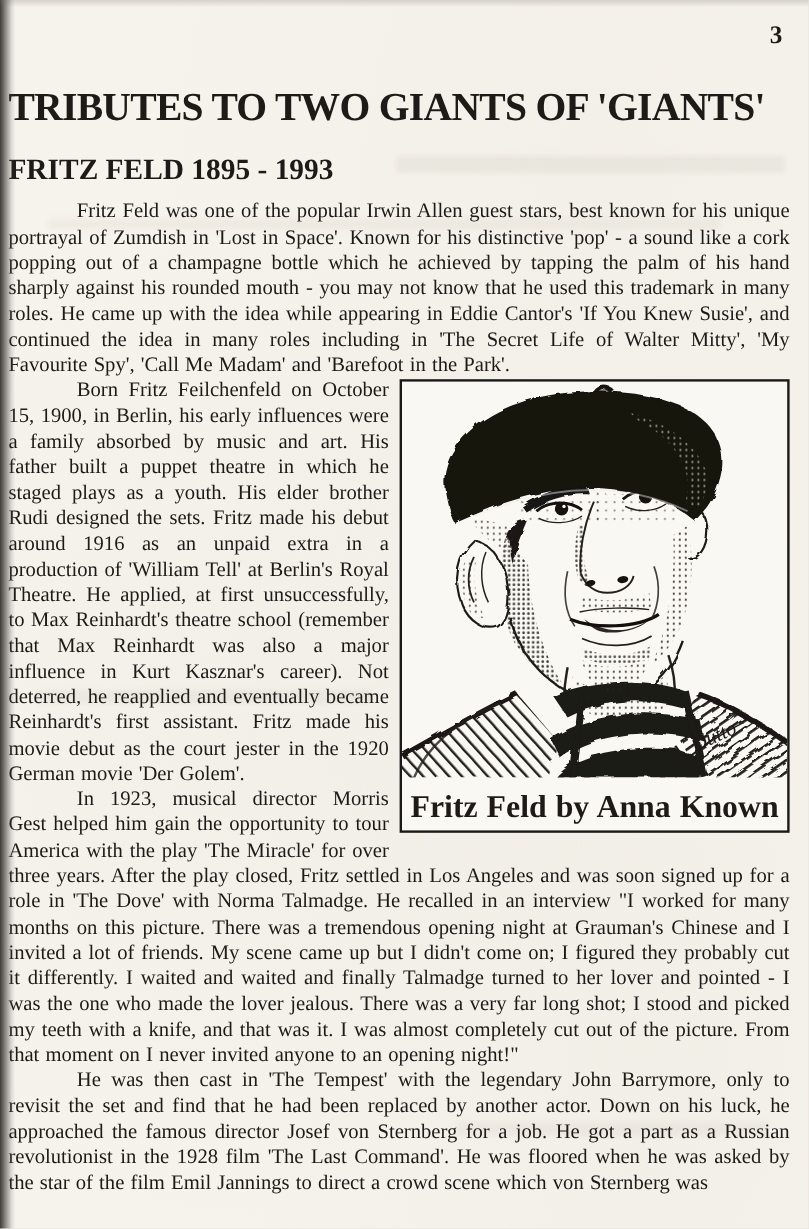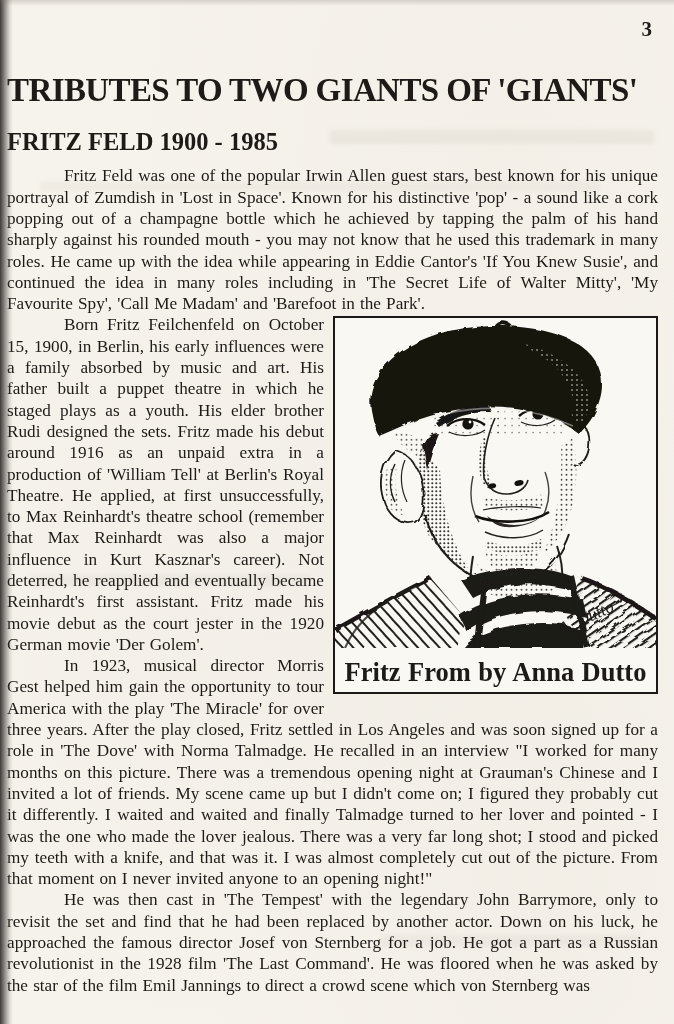--- a/index.html
+++ b/index.html
@@ -54,21 +54,21 @@
   <div class="scan-edge"></div>
   <div class="scan-top"></div>
   <div class="smudge s1"></div>
   <div class="smudge s2"></div>
   <div class="smudge s3"></div>
   <div class="smudge s4"></div>
 
   <div class="content">
     <div class="page-number">3</div>
     <div class="title">TRIBUTES TO TWO GIANTS OF 'GIANTS'</div>
-    <div class="section-heading">FRITZ FELD 1900 - 1985</div>
+    <div class="section-heading">FRITZ FELD 1895 - 1993</div>
 
     <div class="body-text">
       <p>Fritz Feld was one of the popular Irwin Allen guest stars, best known for his unique portrayal of Zumdish in 'Lost in Space'.  Known for his distinctive 'pop' - a sound like a cork popping out of a champagne bottle which he achieved by tapping the palm of his hand sharply against his rounded mouth - you may not know that he used this trademark in many roles.  He came up with the idea while appearing in Eddie Cantor's 'If You Knew Susie', and continued the idea in many roles including in 'The Secret Life of Walter Mitty', 'My Favourite Spy', 'Call Me Madam' and 'Barefoot in the Park'.</p>
 
       <div class="figure">
         <svg width="321" height="330" viewBox="0 0 321 330" xmlns="http://www.w3.org/2000/svg">
           <defs>
             <filter id="rough" x="-10%" y="-10%" width="120%" height="120%">
               <feTurbulence type="fractalNoise" baseFrequency="0.09" numOctaves="2" result="n"></feTurbulence>
               <feDisplacementMap in="SourceGraphic" in2="n" scale="5"></feDisplacementMap>
@@ -162,21 +162,21 @@
           </g>
           <path d="M190,26 C220,34 246,52 254,76 C256,88 252,98 246,106 L236,100 C244,80 232,50 196,32 Z" fill="url(#dotsW)" opacity="0.6"></path>
           <path d="M60,112 C122,86 182,82 238,108" stroke="#efece5" stroke-width="1.6" fill="none" opacity="0.45"></path>
           <path d="M58,116 C66,128 76,136 88,142 L96,124 C84,118 72,116 62,114 Z" fill="url(#dotsM)" opacity="0.7"></path>
 
           <g transform="rotate(-24 232 314)">
             <text x="226" y="314" font-size="17" font-style="italic" font-family="Liberation Serif, DejaVu Serif, serif" fill="#1d1a18">A. Dutto</text>
             <path d="M224,319 C248,313 272,309 292,308" stroke="#1d1a18" stroke-width="1.1" fill="none"></path>
           </g>
         </svg>
-        <div class="figure-caption">Fritz From by Anna Dutto</div>
+        <div class="figure-caption">Fritz Feld by Anna Known</div>
       </div>
 
       <p>Born Fritz Feilchenfeld on October 15, 1900, in Berlin, his early influences were a family absorbed by music and art.  His father built a puppet theatre in which he staged plays as a youth.  His elder brother Rudi designed the sets.  Fritz made his debut around 1916 as an unpaid extra in a production of 'William Tell' at Berlin's Royal Theatre.  He applied, at first unsuccessfully, to Max Reinhardt's theatre school (remember that Max Reinhardt was also a major influence in Kurt Kasznar's career).  Not deterred, he reapplied and eventually became Reinhardt's first assistant.  Fritz made his movie debut as the court jester in the 1920 German movie 'Der Golem'.</p>
       <p>In 1923, musical director Morris Gest helped him gain the opportunity to tour America with the play 'The Miracle' for over three years.  After the play closed, Fritz settled in Los Angeles and was soon signed up for a role in 'The Dove' with Norma Talmadge.  He recalled in an interview "I worked for many months on this picture.  There was a tremendous opening night at Grauman's Chinese and I invited a lot of friends.  My scene came up but I didn't come on; I figured they probably cut it differently.  I waited and waited and finally Talmadge turned to her lover and pointed - I was the one who made the lover jealous.  There was a very far long shot; I stood and picked my teeth with a knife, and that was it.  I was almost completely cut out of the picture.  From that moment on I never invited anyone to an opening night!"</p>
       <p>He was then cast in 'The Tempest' with the legendary John Barrymore, only to revisit the set and find that he had been replaced by another actor.  Down on his luck, he approached the famous director Josef von Sternberg for a job.  He got a part as a Russian revolutionist in the 1928 film 'The Last Command'.  He was floored when he was asked by the star of the film Emil Jannings to direct a crowd scene which von Sternberg was</p>
     </div>
   </div>
 </div>
 
 </body></html>

